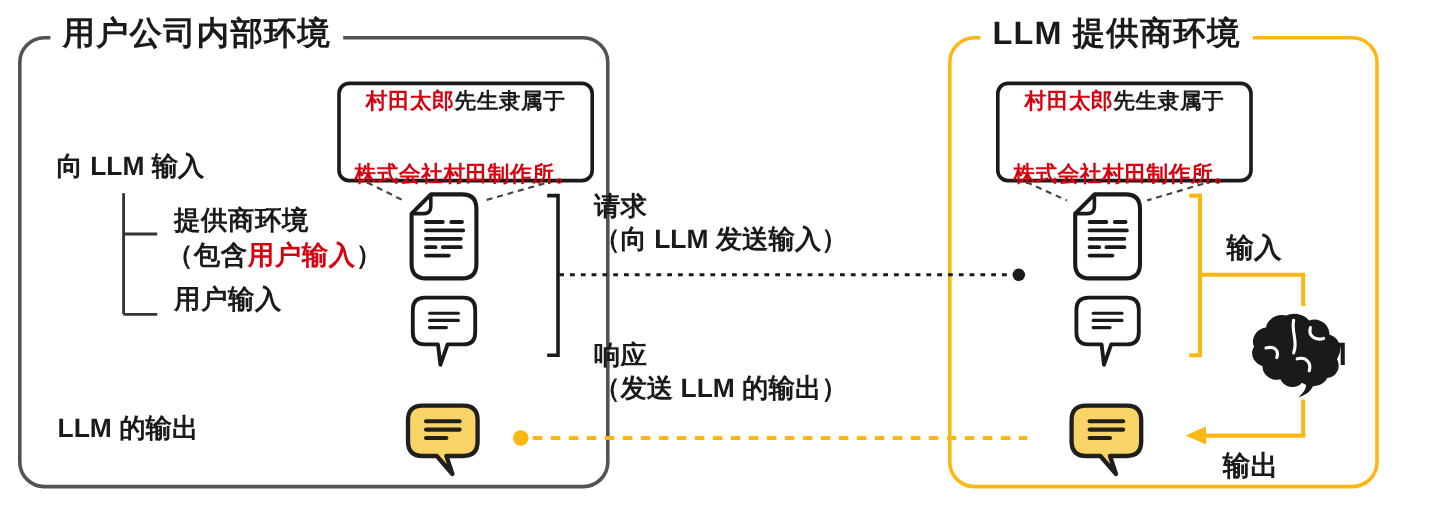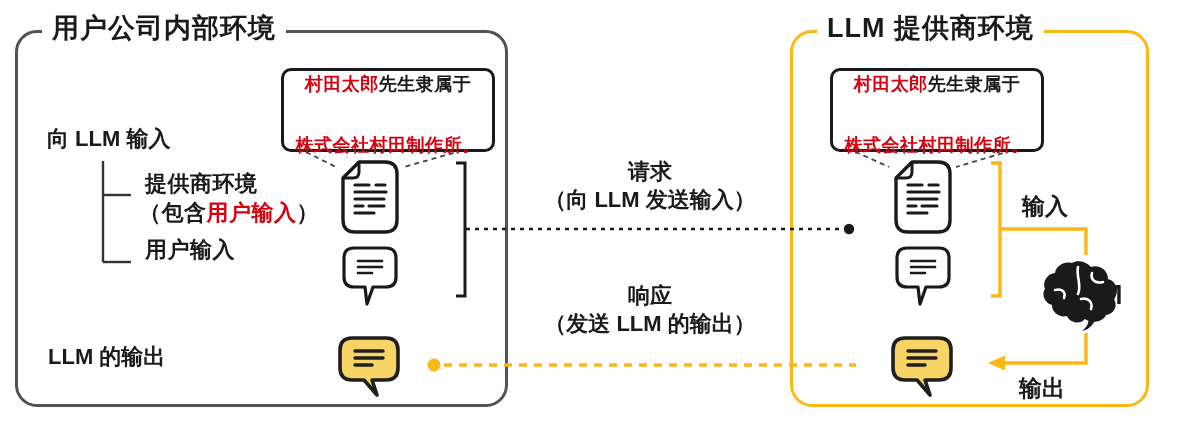--- a/index.html
+++ b/index.html
@@ -17,21 +17,21 @@
   }
   .note-bubble{
     position:absolute;width:208px;height:78px;background:#fff;border:3px solid #1a1a1a;border-radius:10px;
     display:flex;flex-direction:column;align-items:center;justify-content:space-between;
     font-size:18px;font-weight:700;line-height:27px;letter-spacing:0.5px;white-space:nowrap;z-index:3;gap:34px;
   }
   .red{color:#d7000f;}
   .h-label{font-size:22px;font-weight:800;white-space:nowrap;line-height:26px;}
   .t-label{font-size:22px;font-weight:600;white-space:nowrap;line-height:26px;letter-spacing:0.5px;}
   .flow-label{
-    position:absolute;left:495px;width:310px;text-align:center;
+    position:absolute;left:495px;width:310px;text-align:left;
     font-size:22px;font-weight:700;line-height:28px;white-space:nowrap;
   }
   .side-label{position:absolute;font-size:23px;font-weight:800;white-space:nowrap;}
   .llm-label{position:absolute;font-size:27px;font-weight:700;letter-spacing:1px;}
   svg{display:block;}
   .overlay{position:absolute;left:0;top:0;z-index:2;pointer-events:none;}
   .icon{position:absolute;z-index:3;}
 </style>
 </head>
 <body>

